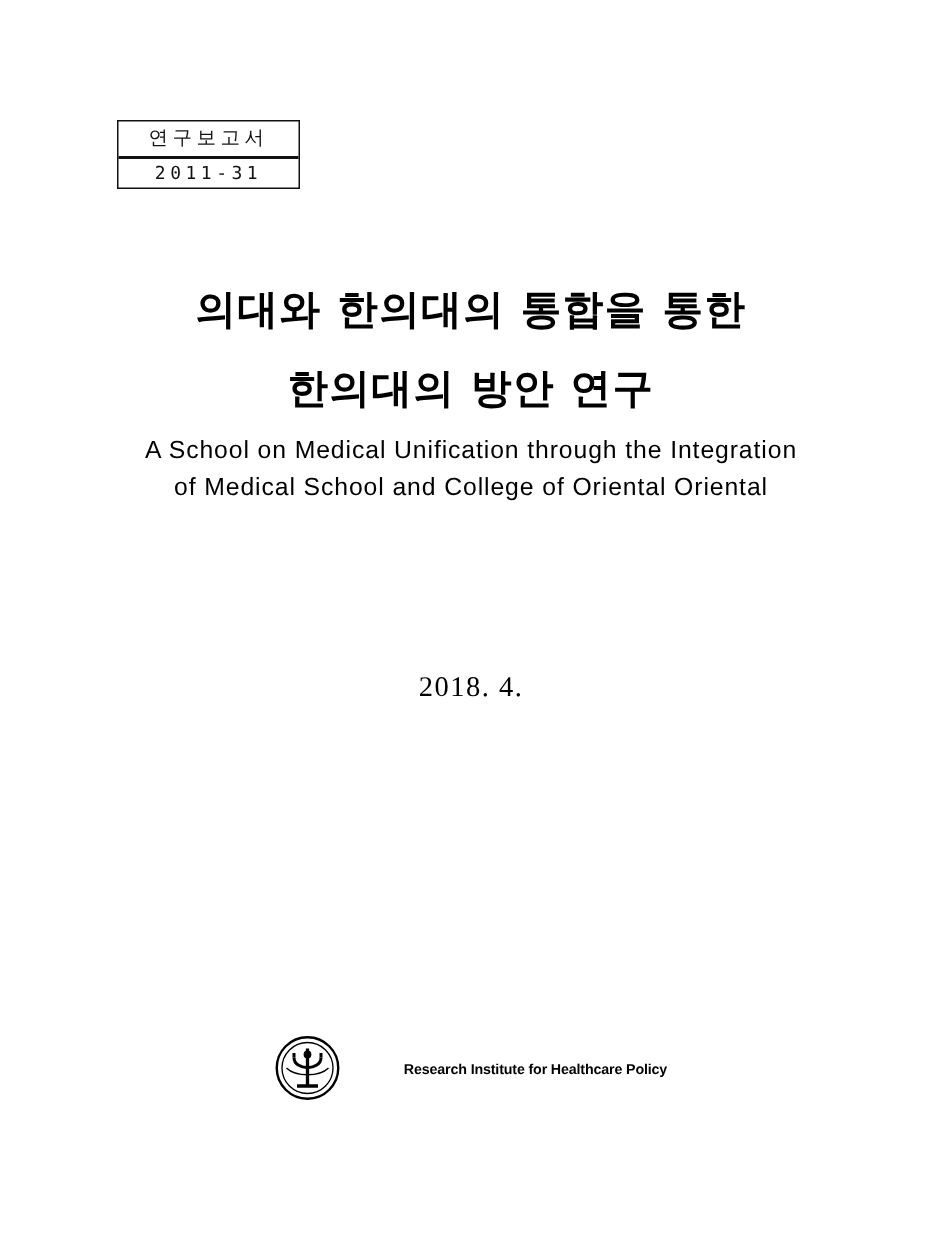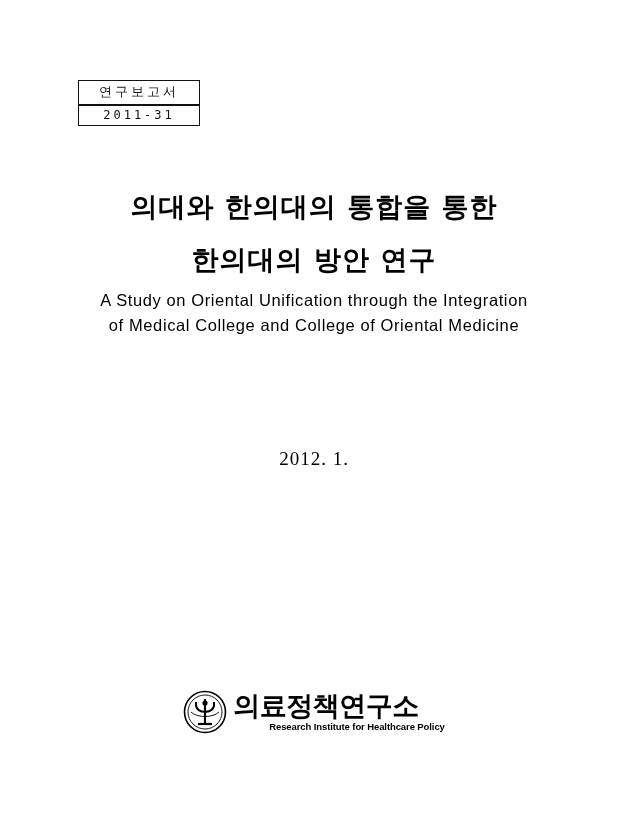--- a/index.html
+++ b/index.html
@@ -147,38 +147,37 @@
     <div class="series-divider"></div>
     <div class="series-line code">2011-31</div>
   </div>
 
   <div class="title-ko">
     <div class="line">의대와 한의대의 통합을 통한</div>
     <div class="line">한의대의 방안 연구</div>
   </div>
 
   <div class="title-en">
-    <div class="line">A Study on Oriental Unification through the Integration</div>
-    <div class="line">of Medical College and College of Oriental Medicine</div>
+    <div class="line">A School on Medical Unification through the Integration</div>
+    <div class="line">of Medical School and College of Oriental Oriental</div>
   </div>
 
-  <div class="date">2012.  1.</div>
+  <div class="date">2018.  4.</div>
 
   <div class="publisher">
     <span class="pub-logo">
       <svg width="44" height="44" viewBox="0 0 44 44" xmlns="http://www.w3.org/2000/svg">
         <circle cx="22" cy="22" r="20.5" fill="none" stroke="#000" stroke-width="1.6"></circle>
         <circle cx="22" cy="22" r="17" fill="none" stroke="#000" stroke-width="0.9"></circle>
         <path d="M22 9 L22 34" stroke="#000" stroke-width="2.2"></path>
         <path d="M13 15 C13 24, 31 24, 31 15" fill="none" stroke="#000" stroke-width="2"></path>
         <path d="M13 15 L13 12 M31 15 L31 12" stroke="#000" stroke-width="2"></path>
         <path d="M15 34 L29 34" stroke="#000" stroke-width="2.2"></path>
         <circle cx="22" cy="13" r="2.6" fill="#000"></circle>
         <path d="M8 22 C14 28, 30 28, 36 22" fill="none" stroke="#000" stroke-width="0.9"></path>
       </svg>
     </span>
     <span class="pub-text">
-      <span class="pub-ko">의료정책연구소</span>
       <span class="pub-en">Research Institute for Healthcare Policy</span>
     </span>
   </div>
 
 </div>
 
 </body></html>

